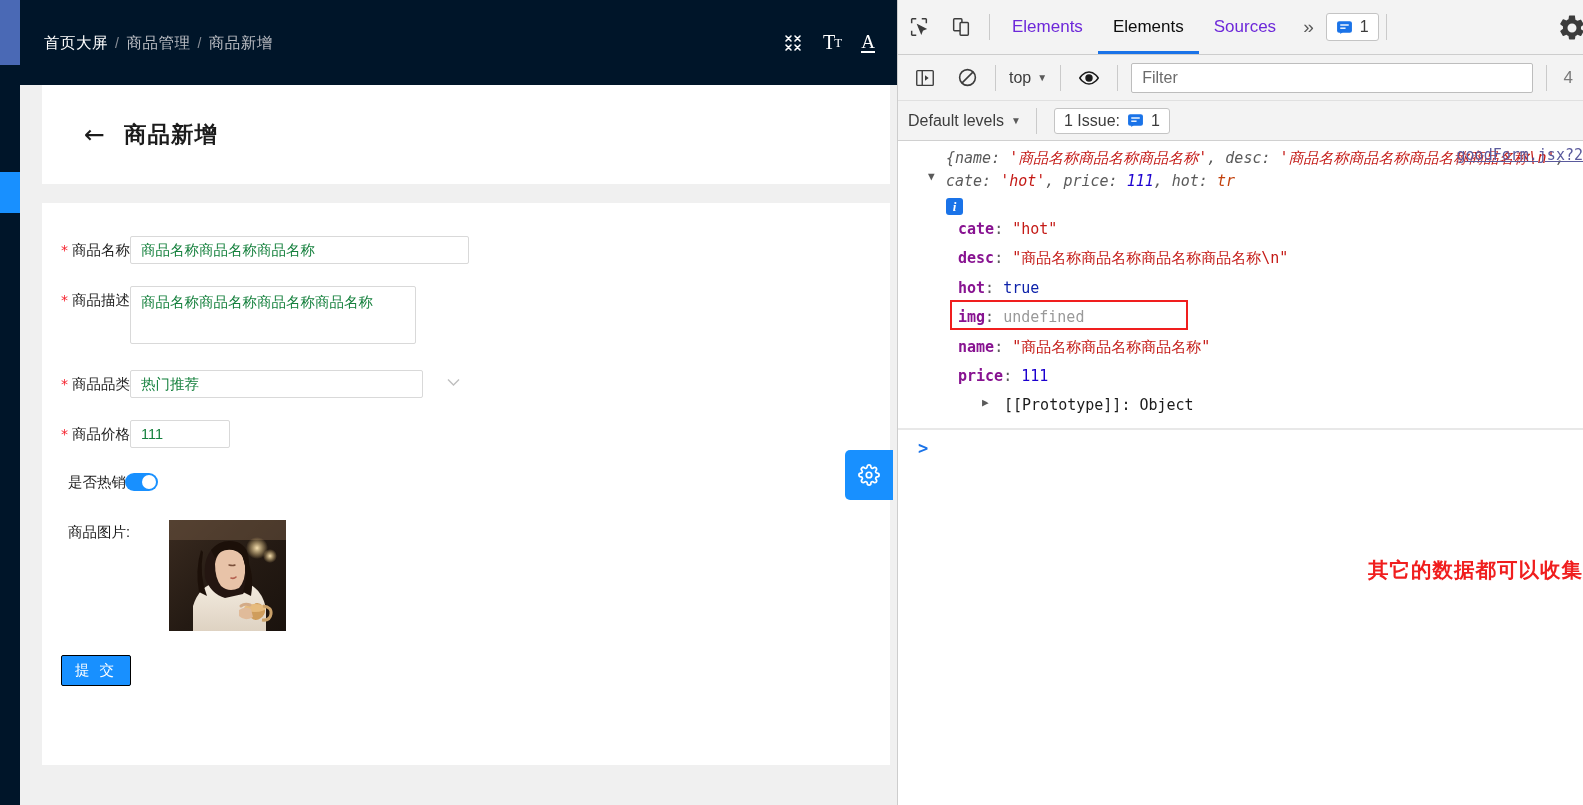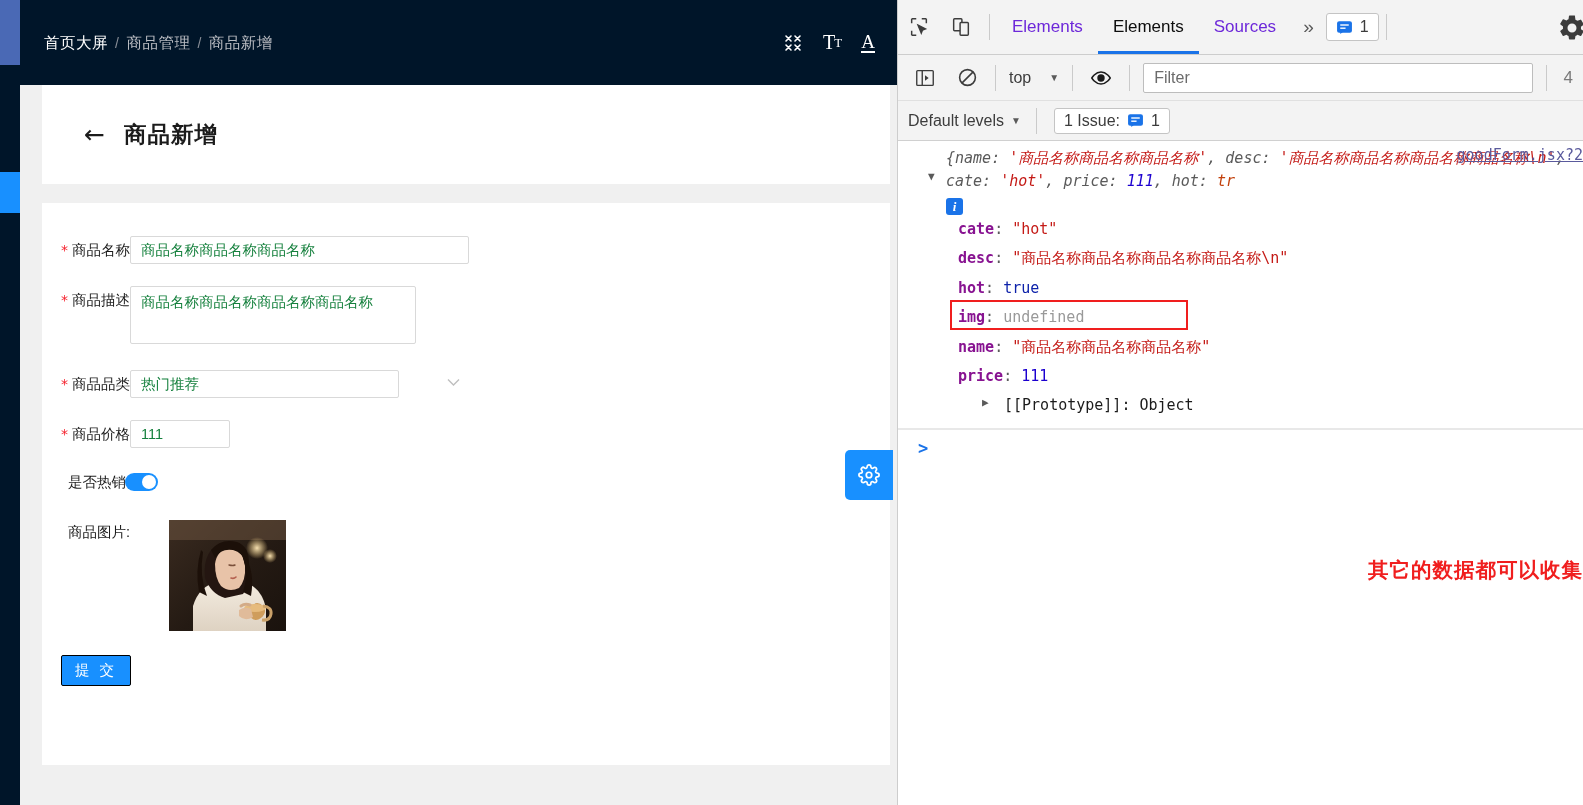--- a/index.html
+++ b/index.html
@@ -93,21 +93,21 @@
   .field { margin-left: 0px; }
   .inp {
     border: 1px solid #d9d9d9; border-radius: 2px;
     font-size: 14.5px; color: #15803d; background: #fff;
     padding: 4px 10px; outline: none;
     font-family: "Liberation Sans", sans-serif;
   }
   .inp-name { width: 339px; height: 28px; }
   .inp-desc { width: 286px; height: 58px; resize: none; padding-top: 5px; line-height: 1.45; }
   .sel-wrap { position: relative; width: 339px; }
-  .inp-sel { width: 269px; height: 28px; padding-right: 22px; }
+  .inp-sel { width: 293px; height: 28px; padding-right: 22px; }
   .sel-caret {
     position: absolute; right: 9px; top: 6px;
     color: #bfbfbf; pointer-events: none; font-size: 12px;
   }
   .inp-price { width: 100px; height: 28px; }
 
   .row-hot { align-items: center; margin-bottom: 26px; }
   .label-plain { width: 88px; flex: 0 0 88px; padding-left: 19px; font-size: 14.5px; color: #1b1b1b; white-space: nowrap; line-height: 24px; text-align: right; }
   .switch {
     width: 33px; height: 18px; border-radius: 10px;
@@ -177,21 +177,21 @@
   }
   .dt-issue-badge .cnt { font-size: 16px; color: #3c3c3c; }
   .dt-settings-gear { position: absolute; right: -4px; top: 13px; cursor: pointer; }
 
   .dt-console-toolbar {
     height: 46px; flex: 0 0 46px;
     background: #f3f3f3; border-bottom: 1px solid #e0e0e0;
     display: flex; align-items: center; padding-left: 6px;
   }
   .ctx-select {
-    display: flex; align-items: center; gap: 18px;
+    display: flex; align-items: center; gap: 6px;
     font-size: 16px; color: #3c3c3c; padding: 0 6px; cursor: pointer;
   }
   .caret-sm { font-size: 10px; color: #5a5a5a; }
   .filter-input {
     flex: 1; height: 30px; margin: 0 6px;
     border: 1px solid #bdbdbd; border-radius: 2px;
     background: #fff; padding: 0 10px;
     font-size: 16px; color: #3c3c3c; outline: none;
     font-family: "Liberation Sans", sans-serif;
   }

